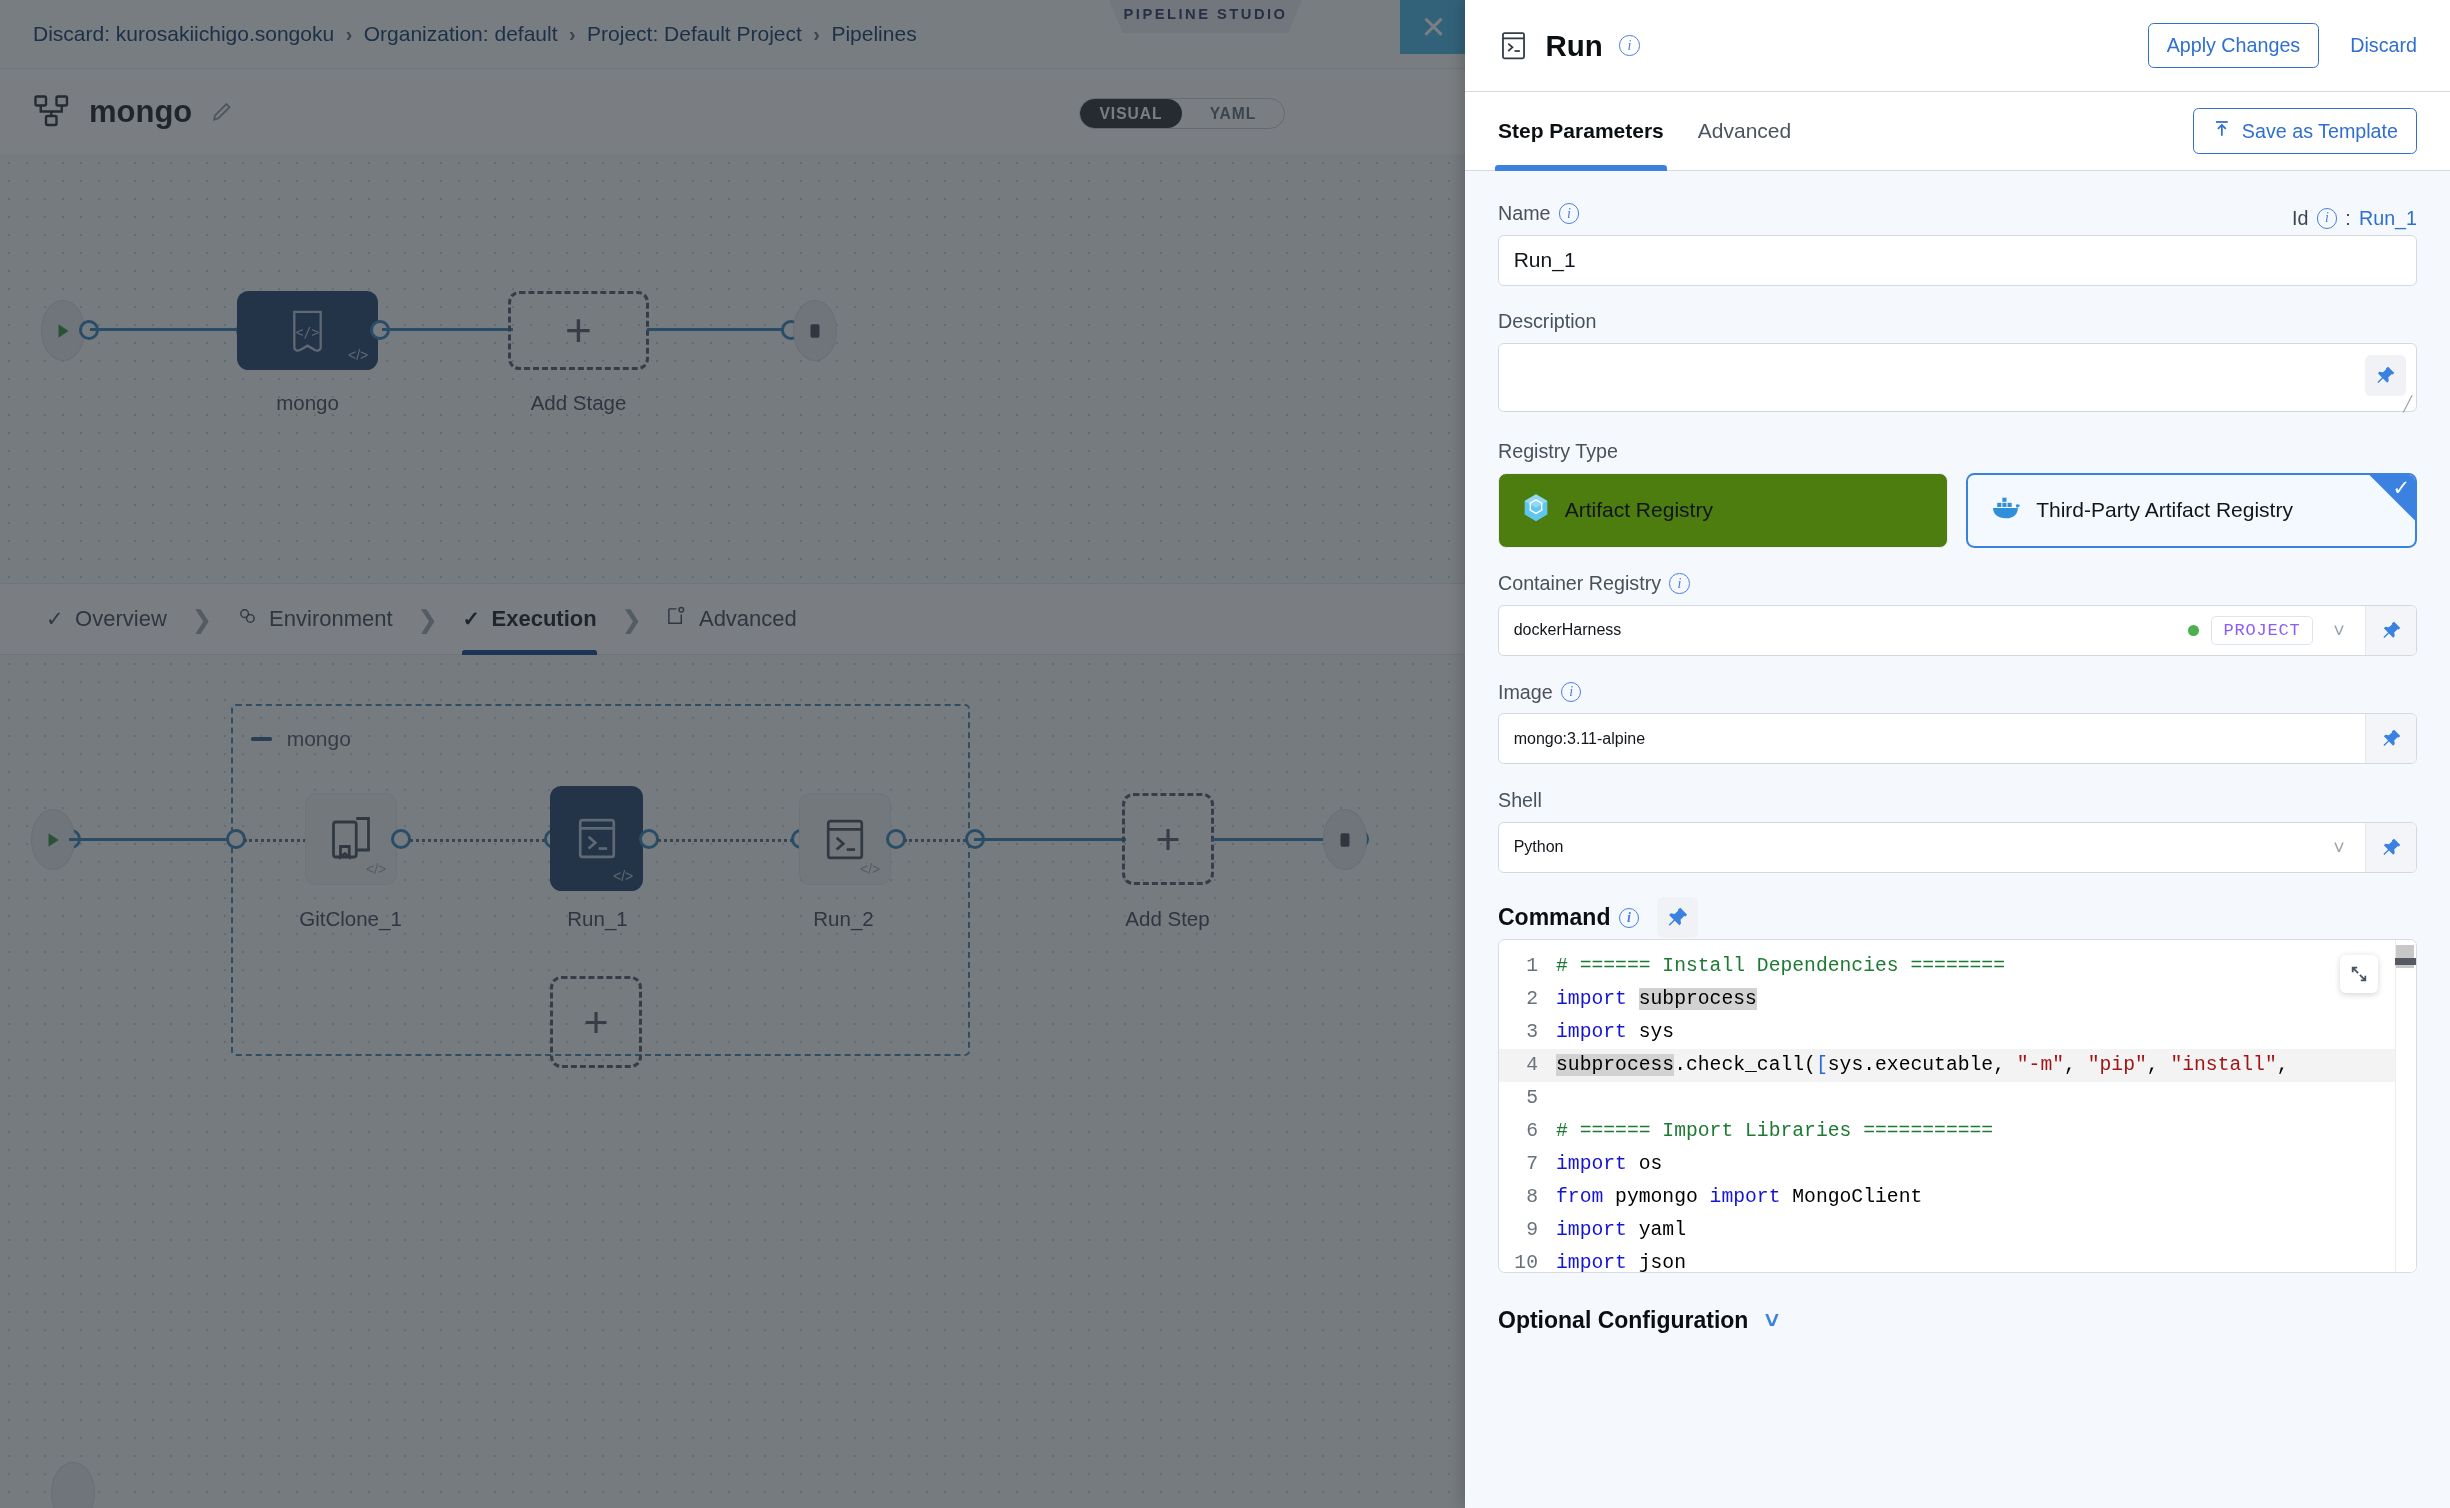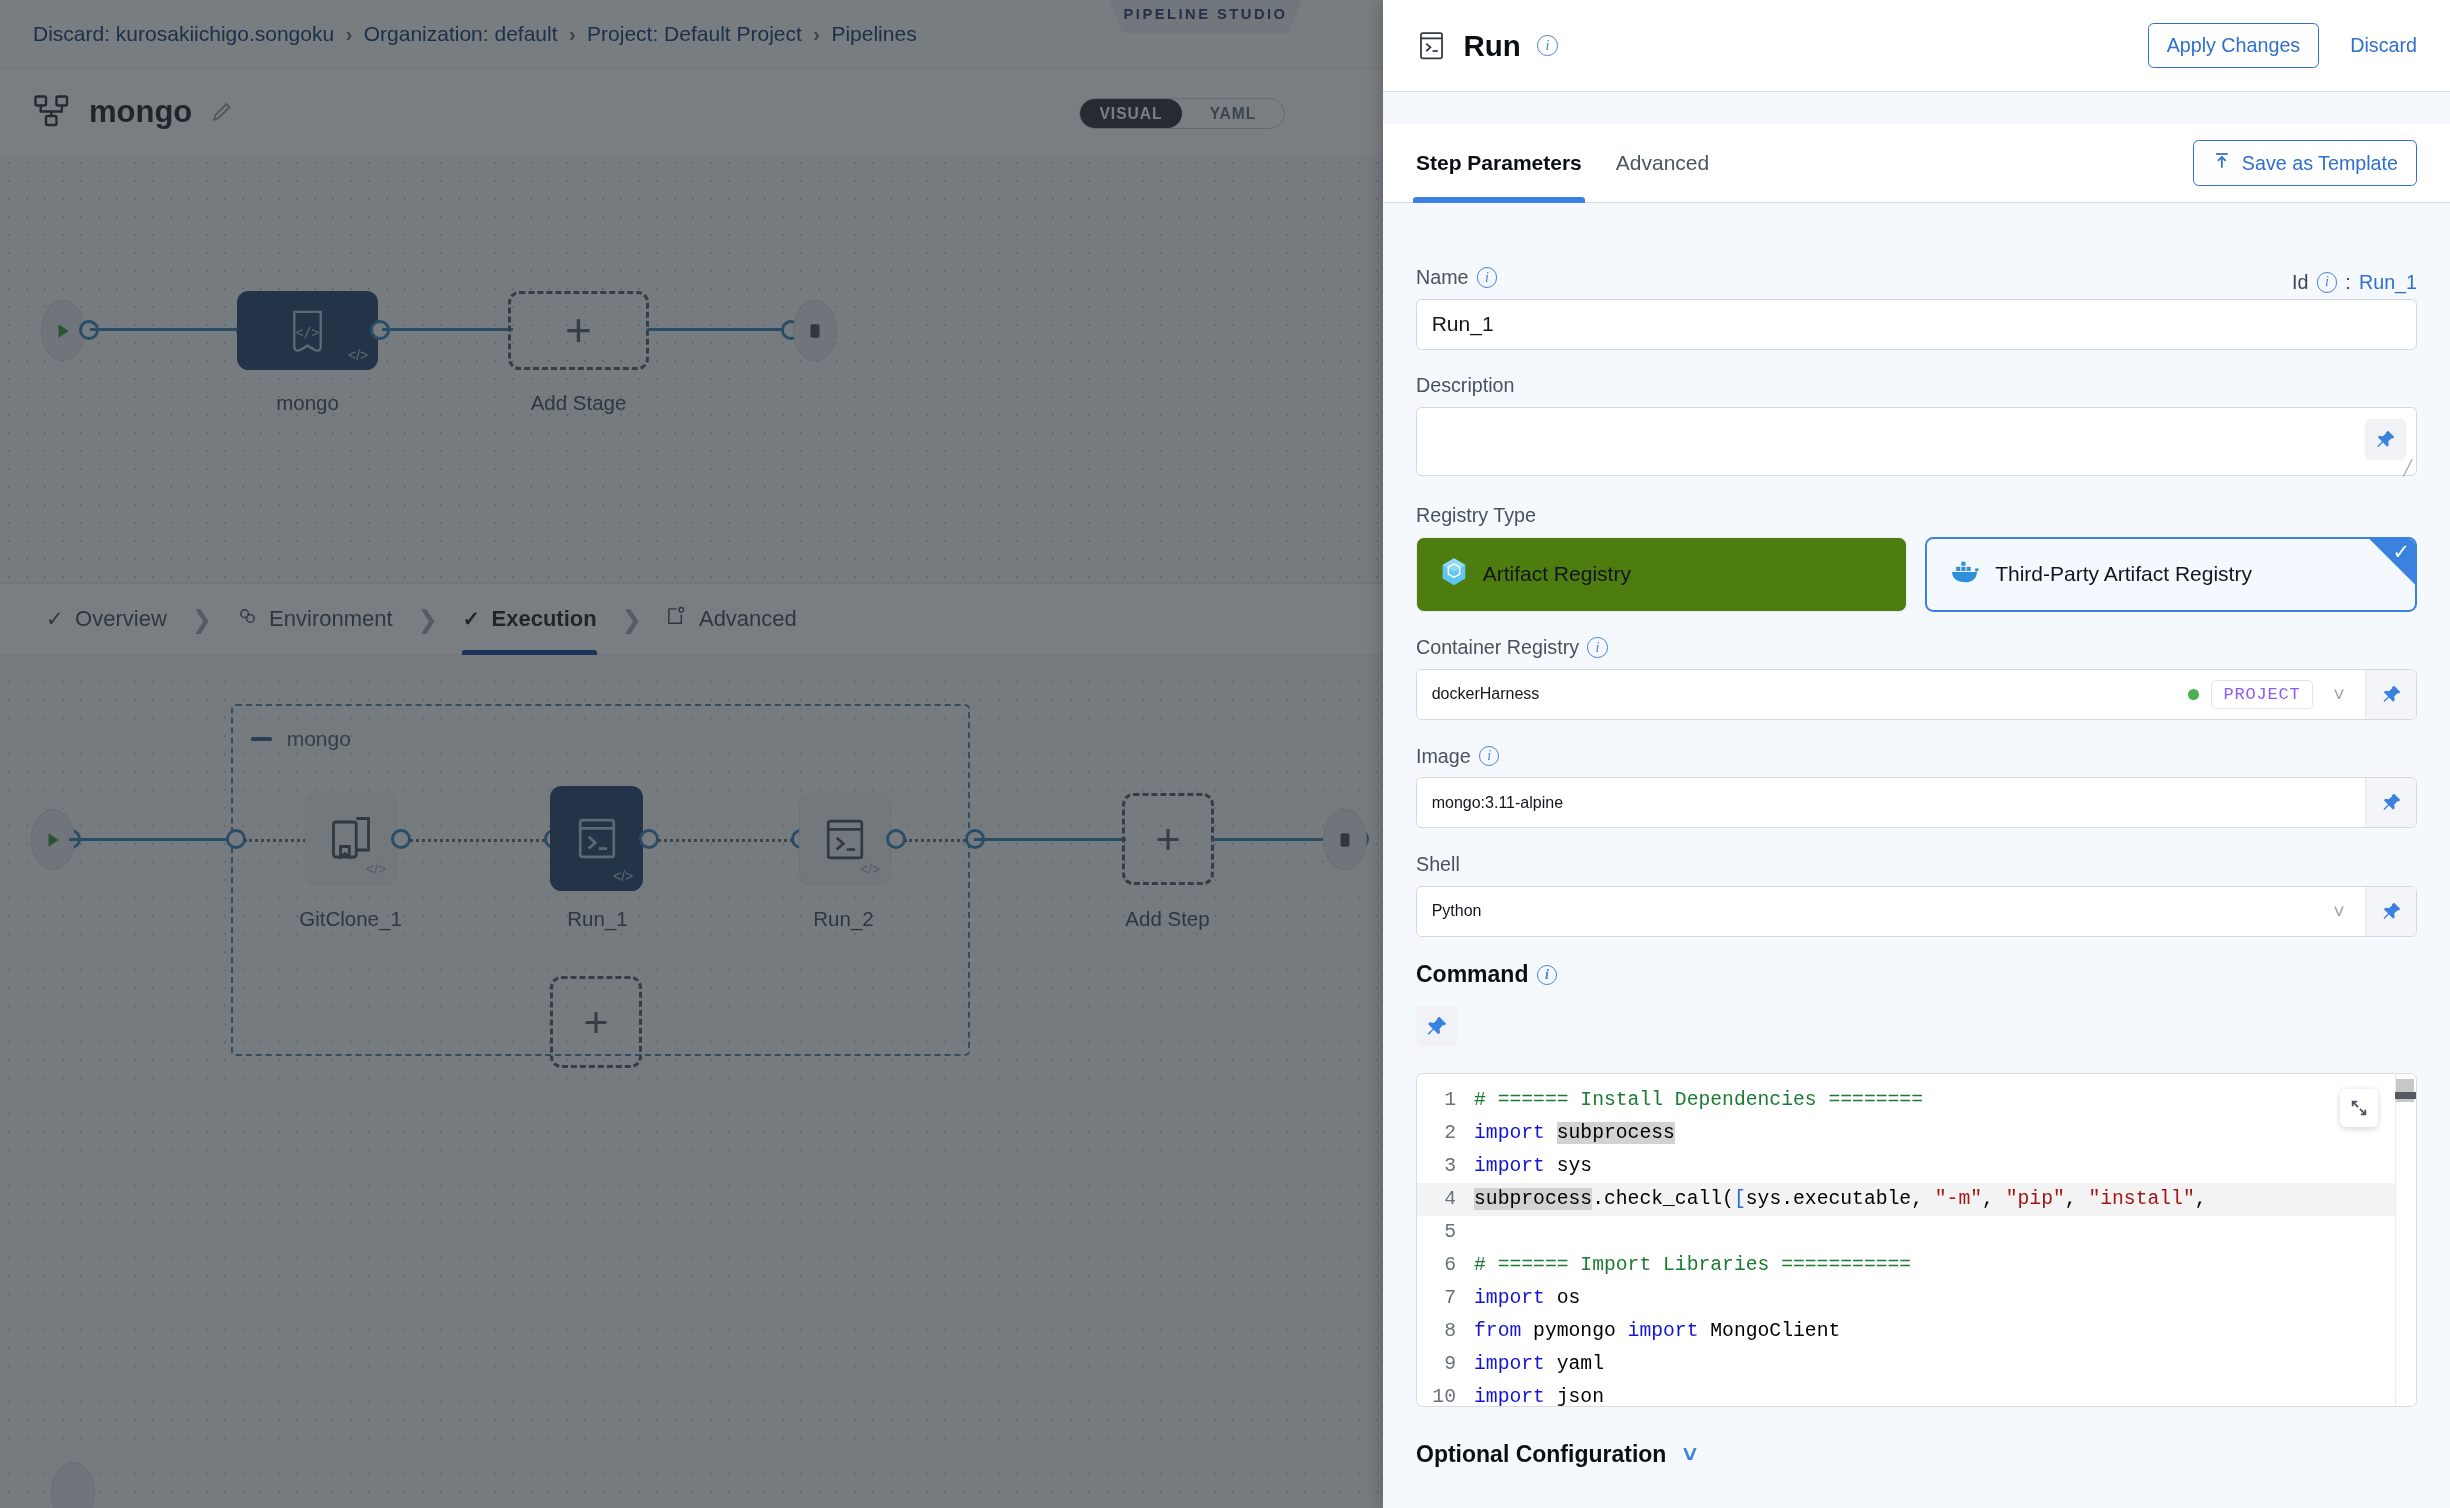--- a/index.html
+++ b/index.html
@@ -125,23 +125,23 @@
   .minus { display: inline-block; width: 21px; height: 4.1px; background: #2a5b86; border-radius: 1.6px;}
 
   
   .dim {
     position: absolute; left: 0; top: 0; width: 1467px; height: 1508px;
     background: rgba(40,46,54,0.62); pointer-events: none;
   }
 
   
   .panel {
-    position: absolute; right: 0; top: 0; width: 1067px; height: 1508px;
+    position: absolute; right: 0; top: 0; width: 985px; height: 1508px;
     background: #f5f9fd; box-shadow: -3.3px 0 14.7px rgba(0,0,0,0.18);
-    display: flex; flex-direction: column; gap: 32px;
+    display: flex; flex-direction: column;
   }
   .panel-head {
     height: 92px; background: #ffffff; border-bottom: 0.8px solid #d4dae1;
     display: flex; align-items: center; padding: 0 33px; gap: 16.4px;
   }
   .panel-title { font-size: 29.5px; font-weight: 700; color: #0b0e12; }
   .term-icon { width: 31px; height: 29.5px; color: #333b45; }
   .info-i {
     width: 20.5px; height: 20.5px; border-radius: 50%; border: 1.6px solid #4a7fe0;
     color: #4a7fe0; font-size: 14px; font-style: italic;
@@ -218,21 +218,21 @@
   .scope-dot { width: 11.5px; height: 11.5px; border-radius: 50%; background: #4caf50; margin-right: 11.5px; }
   .scope-chip {
     border: 0.8px solid #dfe3ea; border-radius: 4.9px; padding: 4.1px 11.5px;
     font-size: 17px; letter-spacing: 0.8px; color: #8b5cf6; background: #fff;
     font-family: "Liberation Mono", monospace;
   }
   .caret { width: 52px; display: flex; align-items: center; justify-content: center; color: #9aa3ad; font-size: 19.7px; }
   .combo-pin { width: 51px; background: #f4f5f9; border-left: 0.8px solid #e6e9ee;
                display: flex; align-items: center; justify-content: center; cursor: pointer; }
 
-  .cmd-head { display: flex; align-items: flex-start; gap: 18px; margin-bottom: 26px; flex-direction: column; }
+  .cmd-head { display: flex; align-items: center; gap: 18px; margin-bottom: 1px; }
   .cmd-title { font-size: 23px; font-weight: 700; color: #0b0e12; display: flex; align-items: center; gap: 8.2px;}
 
   .editor {
     position: relative; border: 0.8px solid #d7dce3; border-radius: 6.6px;
     background: #ffffff; height: 334px; overflow: hidden;
   }
   .ed-lines { font-family: "Liberation Mono", monospace; font-size: 19.7px; line-height: 33px; padding: 9.8px 0; }
   .ed-line { display: flex; white-space: pre; }
   .ed-num { width: 57px; text-align: right; color: #69727c; padding-right: 18px; flex: none; }
   .ed-code { flex: 1; }

